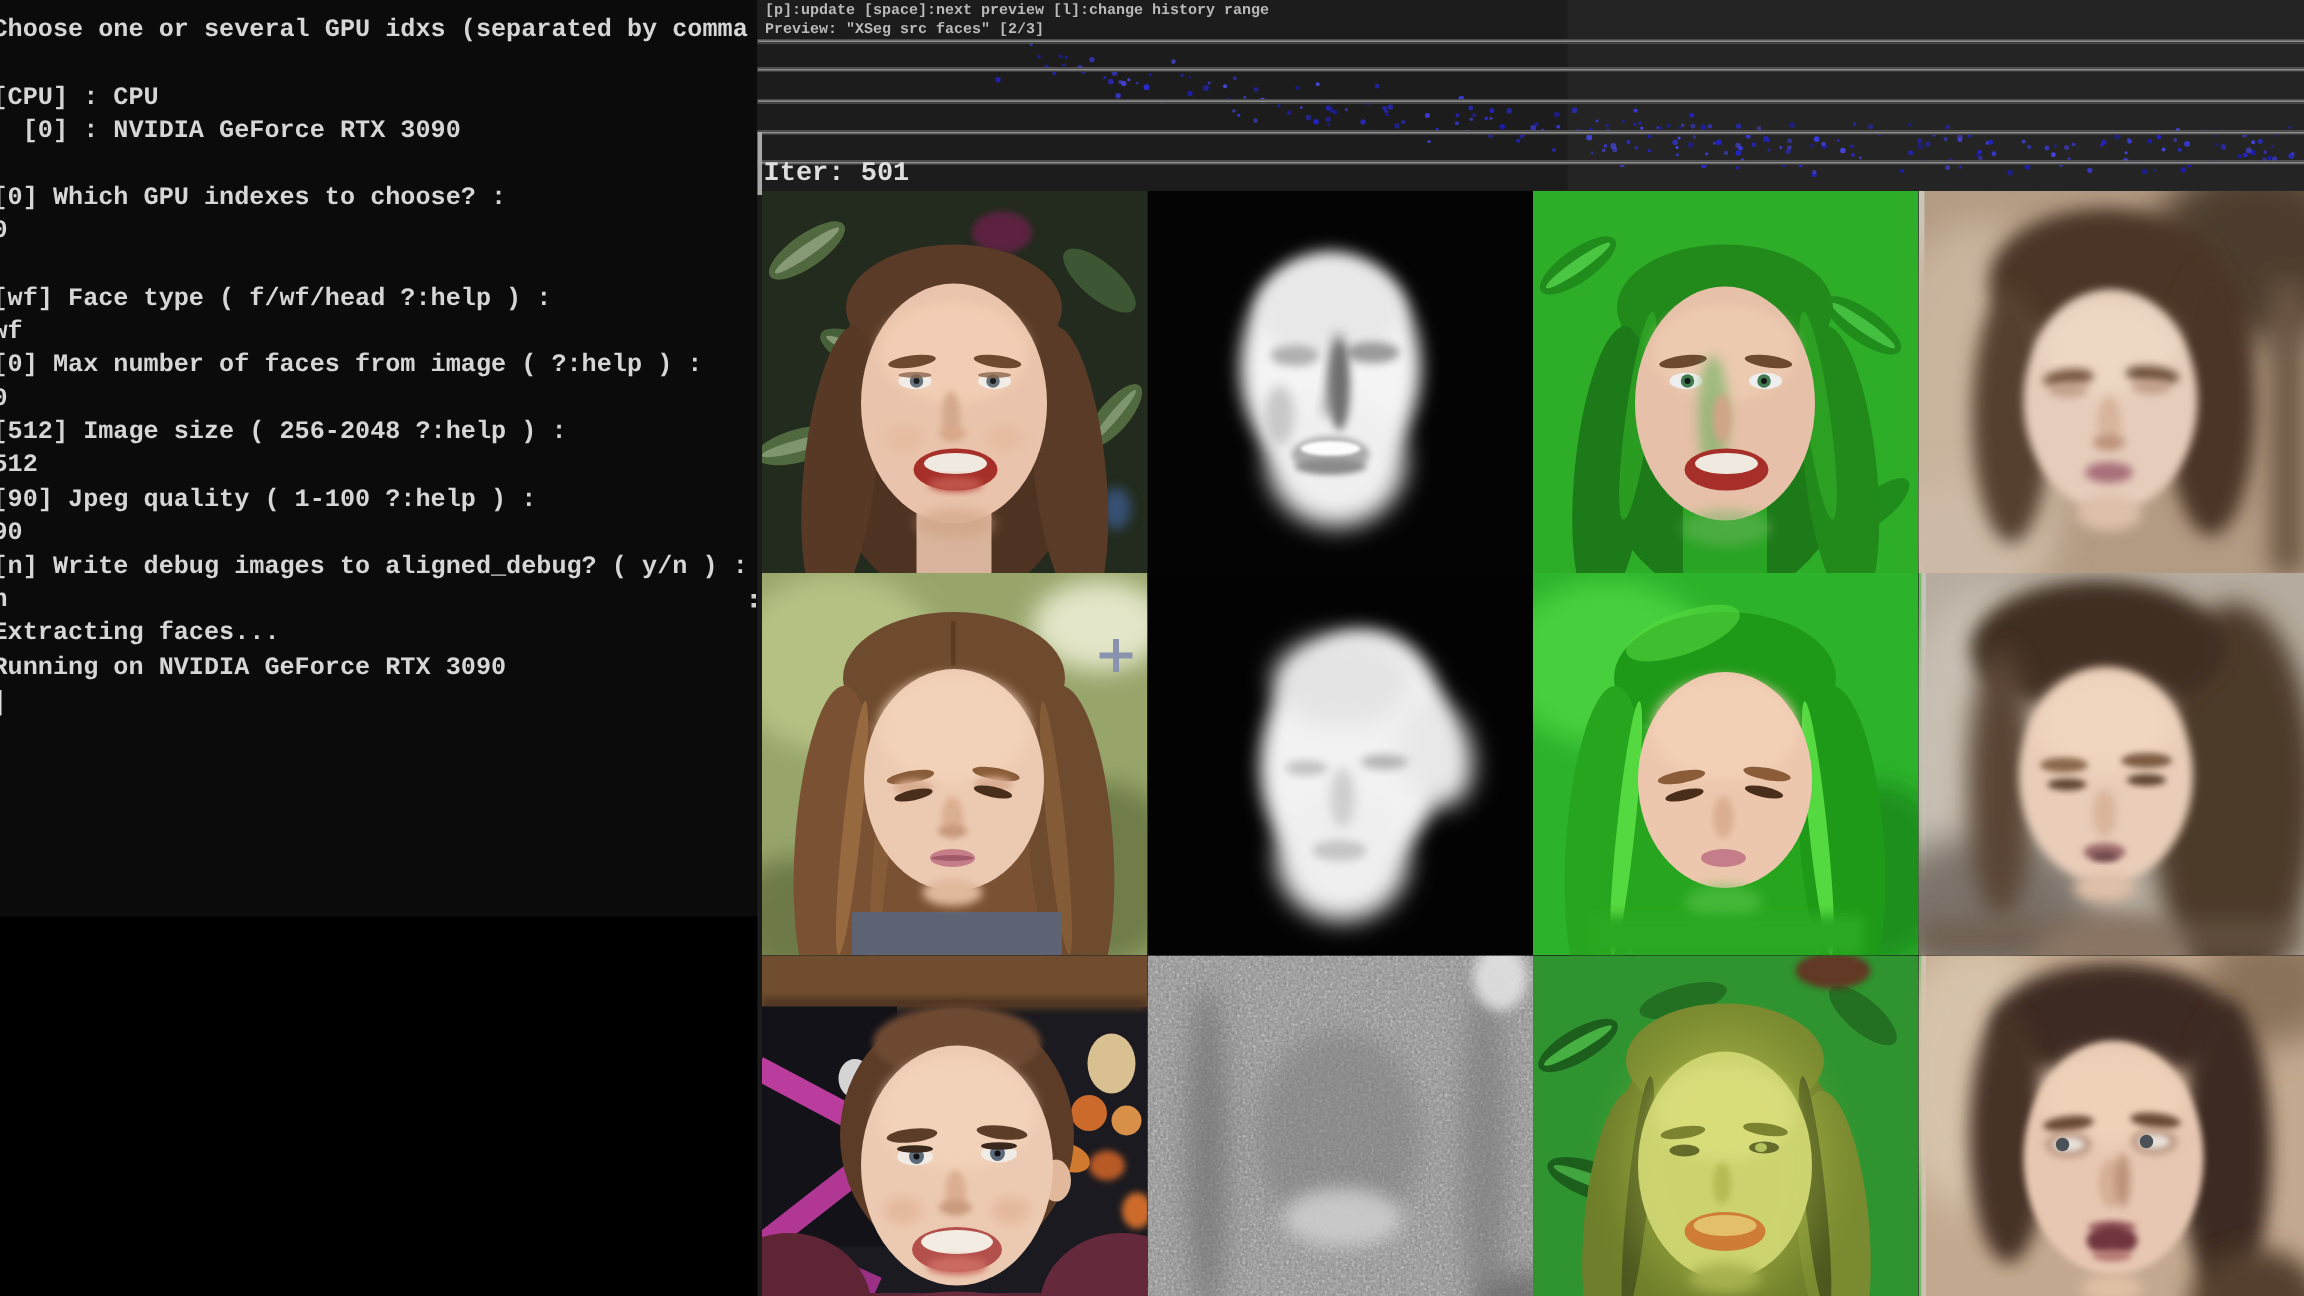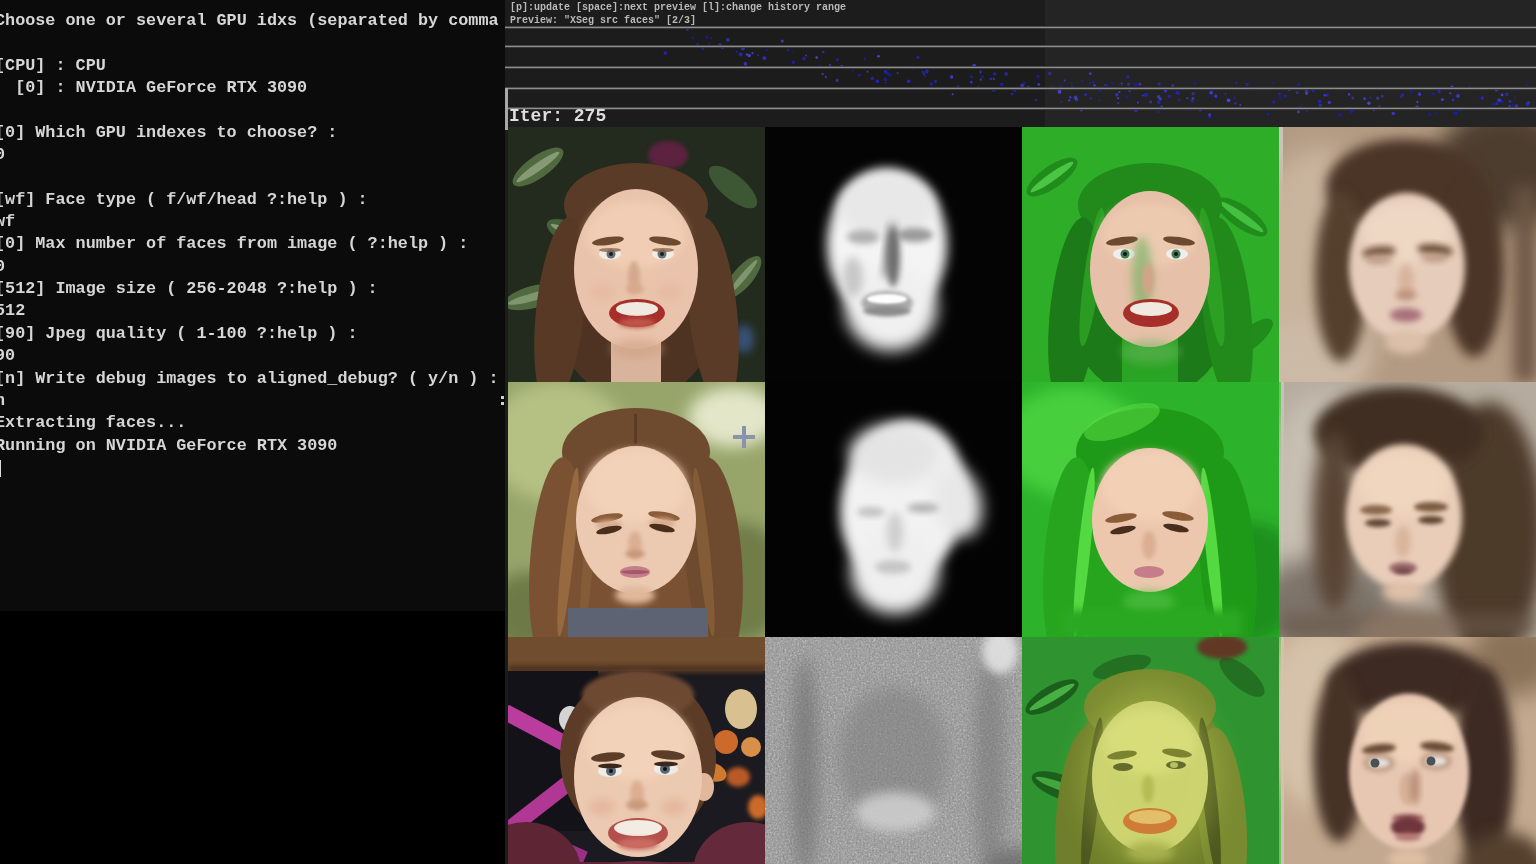--- a/index.html
+++ b/index.html
@@ -302,21 +302,21 @@
         </svg>
       <div id="hlines">
           <div class="hline" style="top: 26px; background: rgb(142, 142, 142);"></div>
           <div class="hline" style="top: 45px; background: rgb(142, 142, 142);"></div>
           <div class="hline" style="top: 66px; background: rgb(142, 142, 142);"></div>
           <div class="hline" style="top: 87px; background: rgb(142, 142, 142);"></div>
           <div class="hline" style="top: 107px; background: rgb(142, 142, 142);"></div>
         </div>
       <div id="hdr1" class="hdr">[p]:update [space]:next preview [l]:change history range</div>
       <div id="hdr2" class="hdr">Preview: "XSeg src faces" [2/3]</div>
-      <div id="iter">Iter: 275</div>
+      <div id="iter">Iter: 501</div>
     </div>
     <div id="preview-edge"></div>
     <div id="grid">
         <div class="cell">
           <svg viewBox="0 0 257 255" preserveAspectRatio="none">
             <defs>
     <filter id="F1_0" x="-40%" y="-40%" width="180%" height="180%">
                 <feGaussianBlur stdDeviation="1"></feGaussianBlur>
               </filter>
     <filter id="F2_0" x="-40%" y="-40%" width="180%" height="180%">

